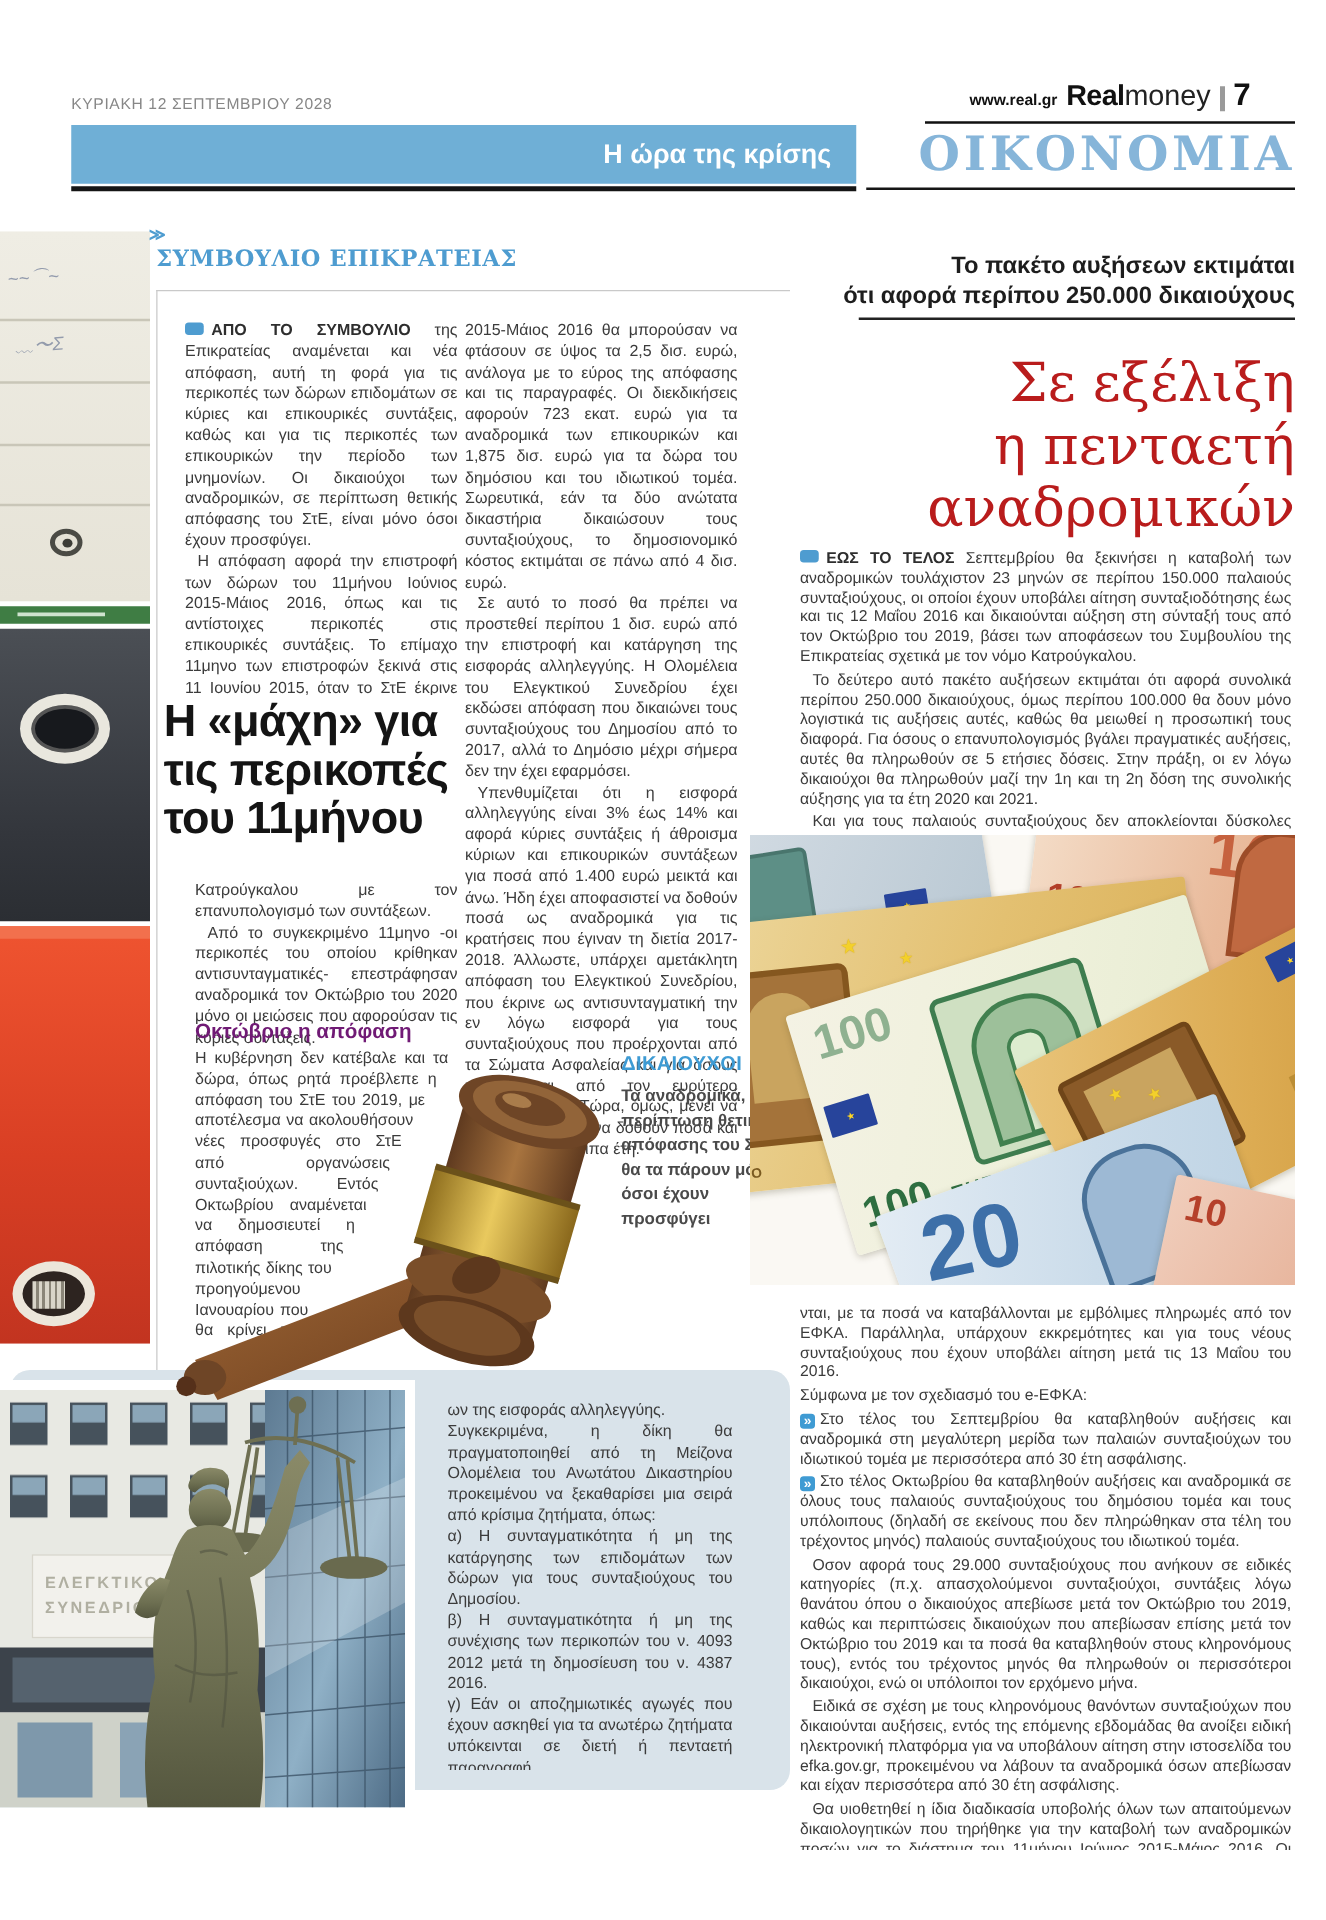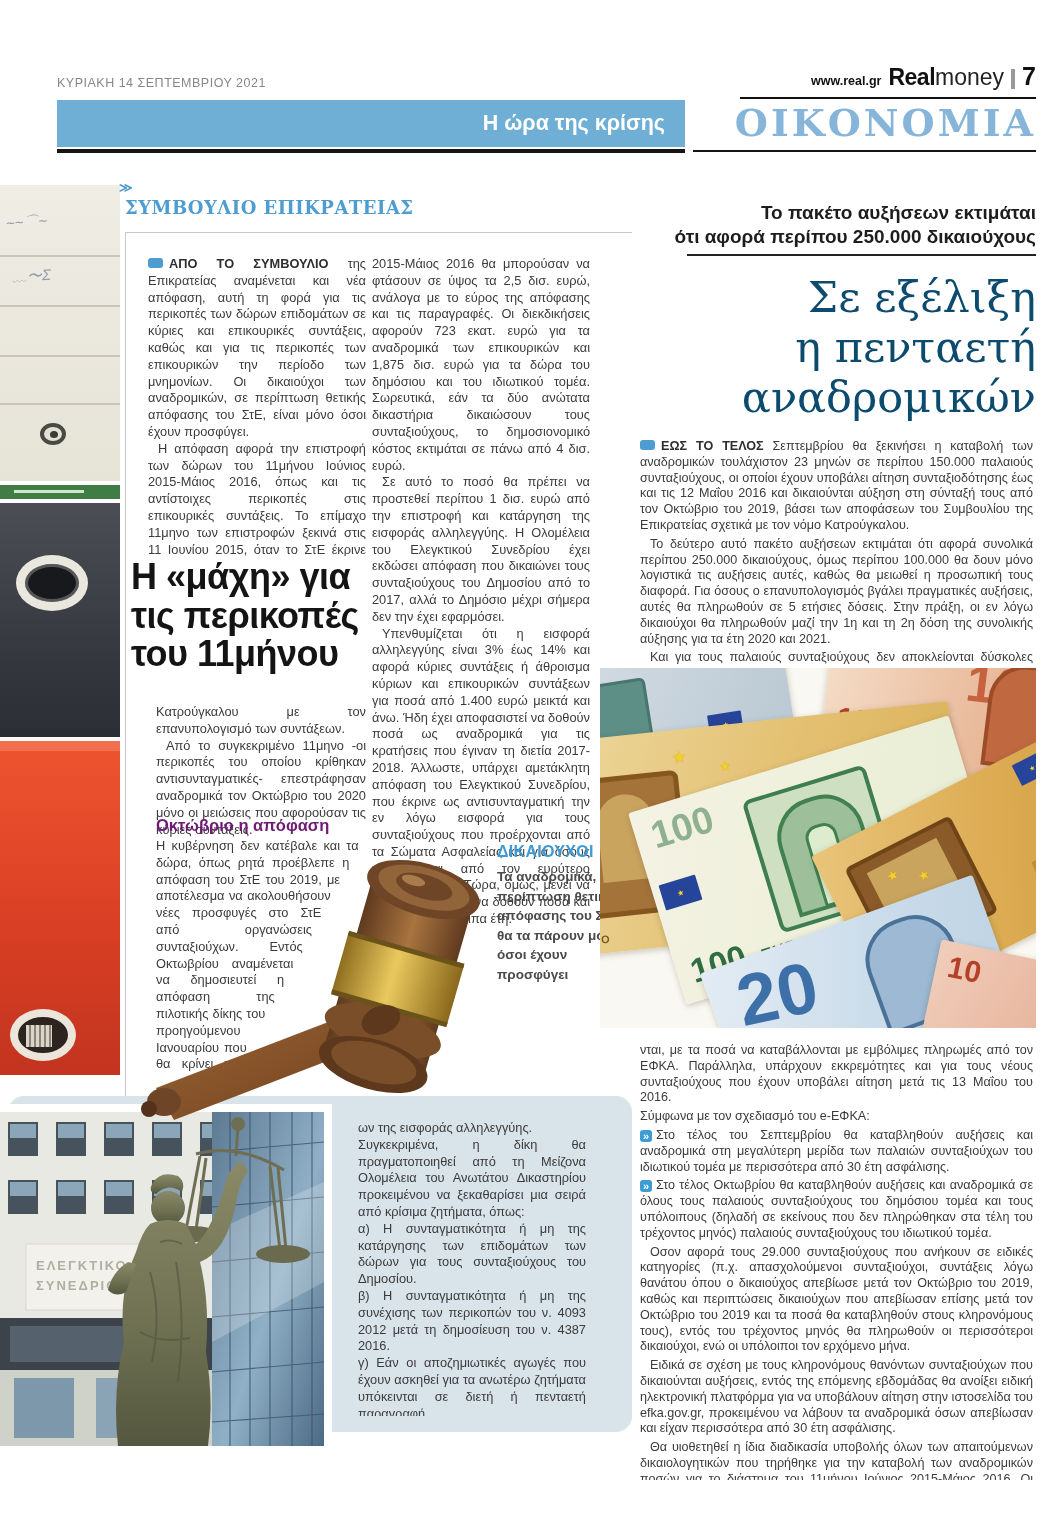--- a/index.html
+++ b/index.html
@@ -3,21 +3,21 @@
 <meta charset="utf-8">
 <style>
   html,body{margin:0;padding:0;background:#ffffff;}
   #canvas{position:relative;width:1061px;height:1536px;background:#fff;overflow:hidden;
           font-family:"Liberation Sans",sans-serif;color:#3b3b3b;}
   [data-name]{box-sizing:border-box;}
   .abs{position:absolute;}
 
   
   .dateline{left:57px;top:76px;font-size:12.5px;color:#878787;letter-spacing:.5px;}
-  .masthead{left:740px;top:62px;width:296px;height:34px;display:flex;align-items:baseline;justify-content:flex-end;gap:7px;}
+  .masthead{left:740px;top:62px;width:296px;height:34px;display:flex;align-items:baseline;justify-content:center;gap:7px;}
   .site{font-size:12.5px;font-weight:bold;color:#111;}
   .brand{font-size:23px;color:#111;}
   .brand b{font-weight:800;letter-spacing:-.5px;}
   .brand .light{font-weight:300;color:#222;}
   .mast-div{width:4px;height:20px;background:#9a9a9a;align-self:center;}
   .pagenum{font-size:25px;font-weight:800;color:#111;}
   .mast-rule{left:740px;top:97px;width:296px;height:2px;background:#111;}
 
   .banner{left:57px;top:100px;width:628px;height:47px;background:#6FAFD6;display:flex;align-items:center;justify-content:flex-end;padding-right:20px;}
   .banner span{color:#fff;font-weight:bold;font-size:21.5px;}
@@ -75,43 +75,43 @@
   .bluebox{left:8px;top:1096px;width:624px;height:336px;background:#D9E3EA;border-radius:16px;z-index:1;}
   .bluebox-txt{left:358px;top:1120px;width:228px;height:296px;overflow:hidden;z-index:3;}
   .bluebox-txt p{margin:0;}
 
   
   .statue{left:0px;top:1104px;width:332px;height:352px;background:#fff;padding:8px 8px 10px 0;z-index:2;}
 
   
   .kicker-right{left:660px;top:201px;width:376px;text-align:right;font-size:19px;font-weight:800;color:#1d1d1d;line-height:24px;}
   .kicker-rule{left:687px;top:254px;width:349px;height:1.5px;background:#222;}
-  .headline-right{left:700px;top:272px;width:336px;text-align:right;font-family:"DejaVu Serif","Liberation Serif",serif;
-                  font-size:43px;line-height:50px;color:#0c4a6e;}
+  .headline-right{left:700px;top:282px;width:336px;text-align:right;font-family:"DejaVu Serif","Liberation Serif",serif;
+                  font-size:43px;line-height:50px;color:#b91c1c;}
   .headline-right span{display:block;}
   .rbody{font-size:12.6px;line-height:15.8px;text-align:justify;color:#3b3b3b;}
   .rbody p{margin:3px;}
   .rbody p.ind{text-indent:10px;}
   .rbody1{left:637px;top:436px;width:399px;height:228px;overflow:hidden;}
   .rbody2{left:637px;top:1040px;width:399px;height:440px;overflow:hidden;}
   .chev{display:inline-block;width:12px;height:12px;background:#3F9BD3;border-radius:3px;color:#fff;
         font-size:11px;line-height:12px;text-align:center;font-weight:bold;margin-right:4px;vertical-align:-1px;}
 
   
   .euro{left:600px;top:668px;width:436px;height:360px;overflow:hidden;background:#faf8f3;}
   .note{position:absolute;border-radius:3px;box-shadow:0 2px 6px rgba(60,50,20,.25);}
   .star{position:absolute;color:#f3d02b;text-shadow:0 0 1px #c89b00;}
   .euflag{position:absolute;background:#27449b;display:flex;align-items:center;justify-content:center;color:#ffd724;border-radius:1px;}
 </style>
 </head>
 <body>
 
 <div id="canvas" data-name="newspaper-page">
 
-  <div class="abs dateline" data-name="dateline">ΚΥΡΙΑΚΗ 14 ΣΕΠΤΕΜΒΡΙΟΥ 2021</div>
+  <div class="abs dateline" data-name="dateline">ΚΥΡΙΑΚΗ 12 ΣΕΠΤΕΜΒΡΙΟΥ 2028</div>
   <div class="abs masthead" data-name="masthead">
     <span class="site" data-name="site-url">www.real.gr</span>
     <span class="brand" data-name="brand-logo"><b data-name="brand-bold">Real</b><span class="light" data-name="brand-light">money</span></span>
     <span class="mast-div" data-name="masthead-divider"></span>
     <span class="pagenum" data-name="page-number">7</span>
   </div>
   <div class="abs mast-rule" data-name="masthead-rule"></div>
 
   <div class="abs banner" data-name="section-banner">
     <span data-name="banner-label">Η ώρα της κρίσης</span>

